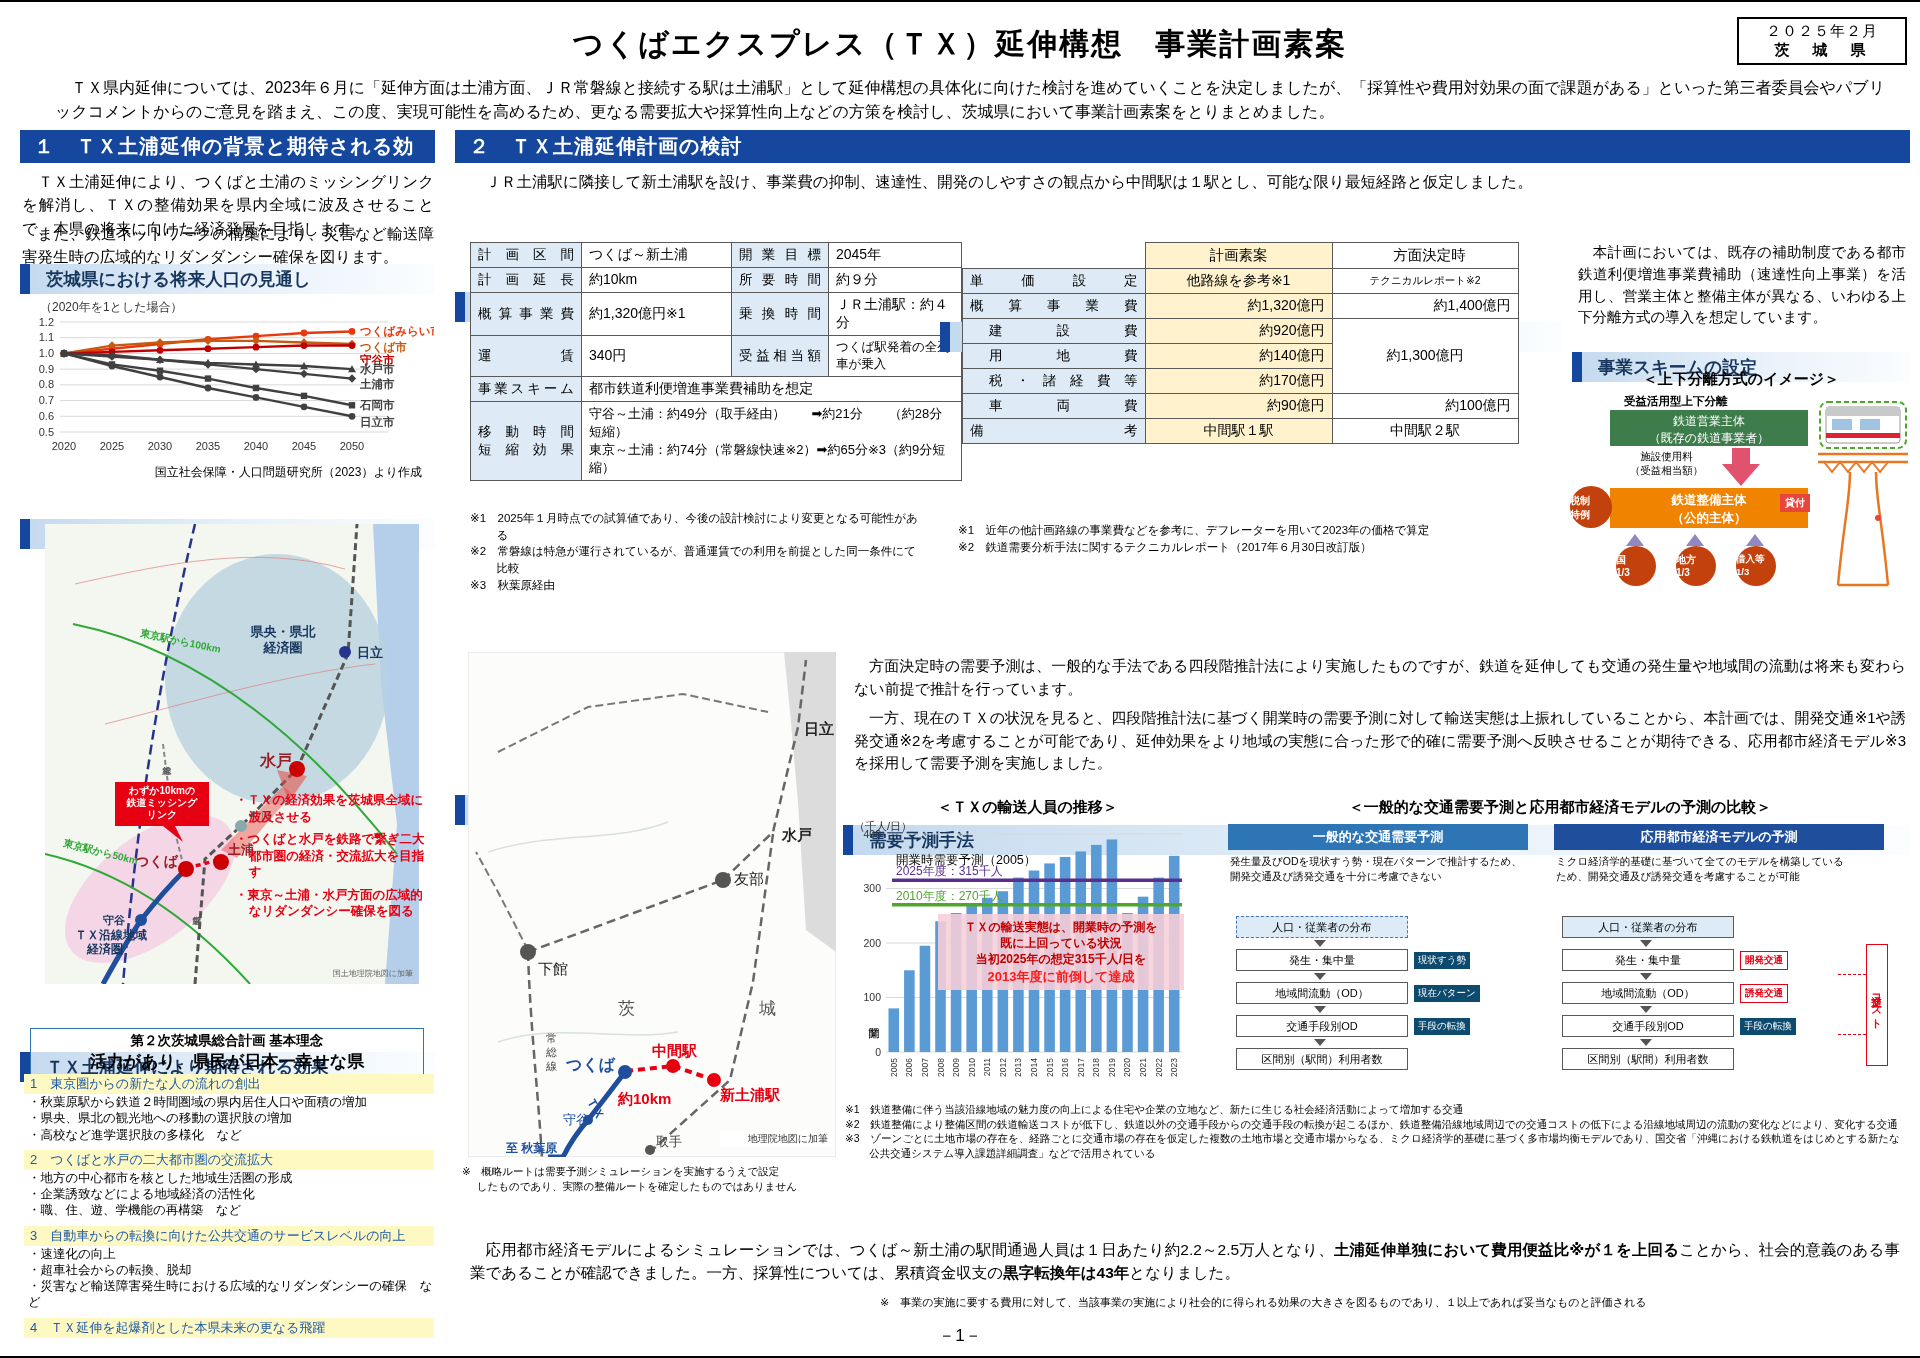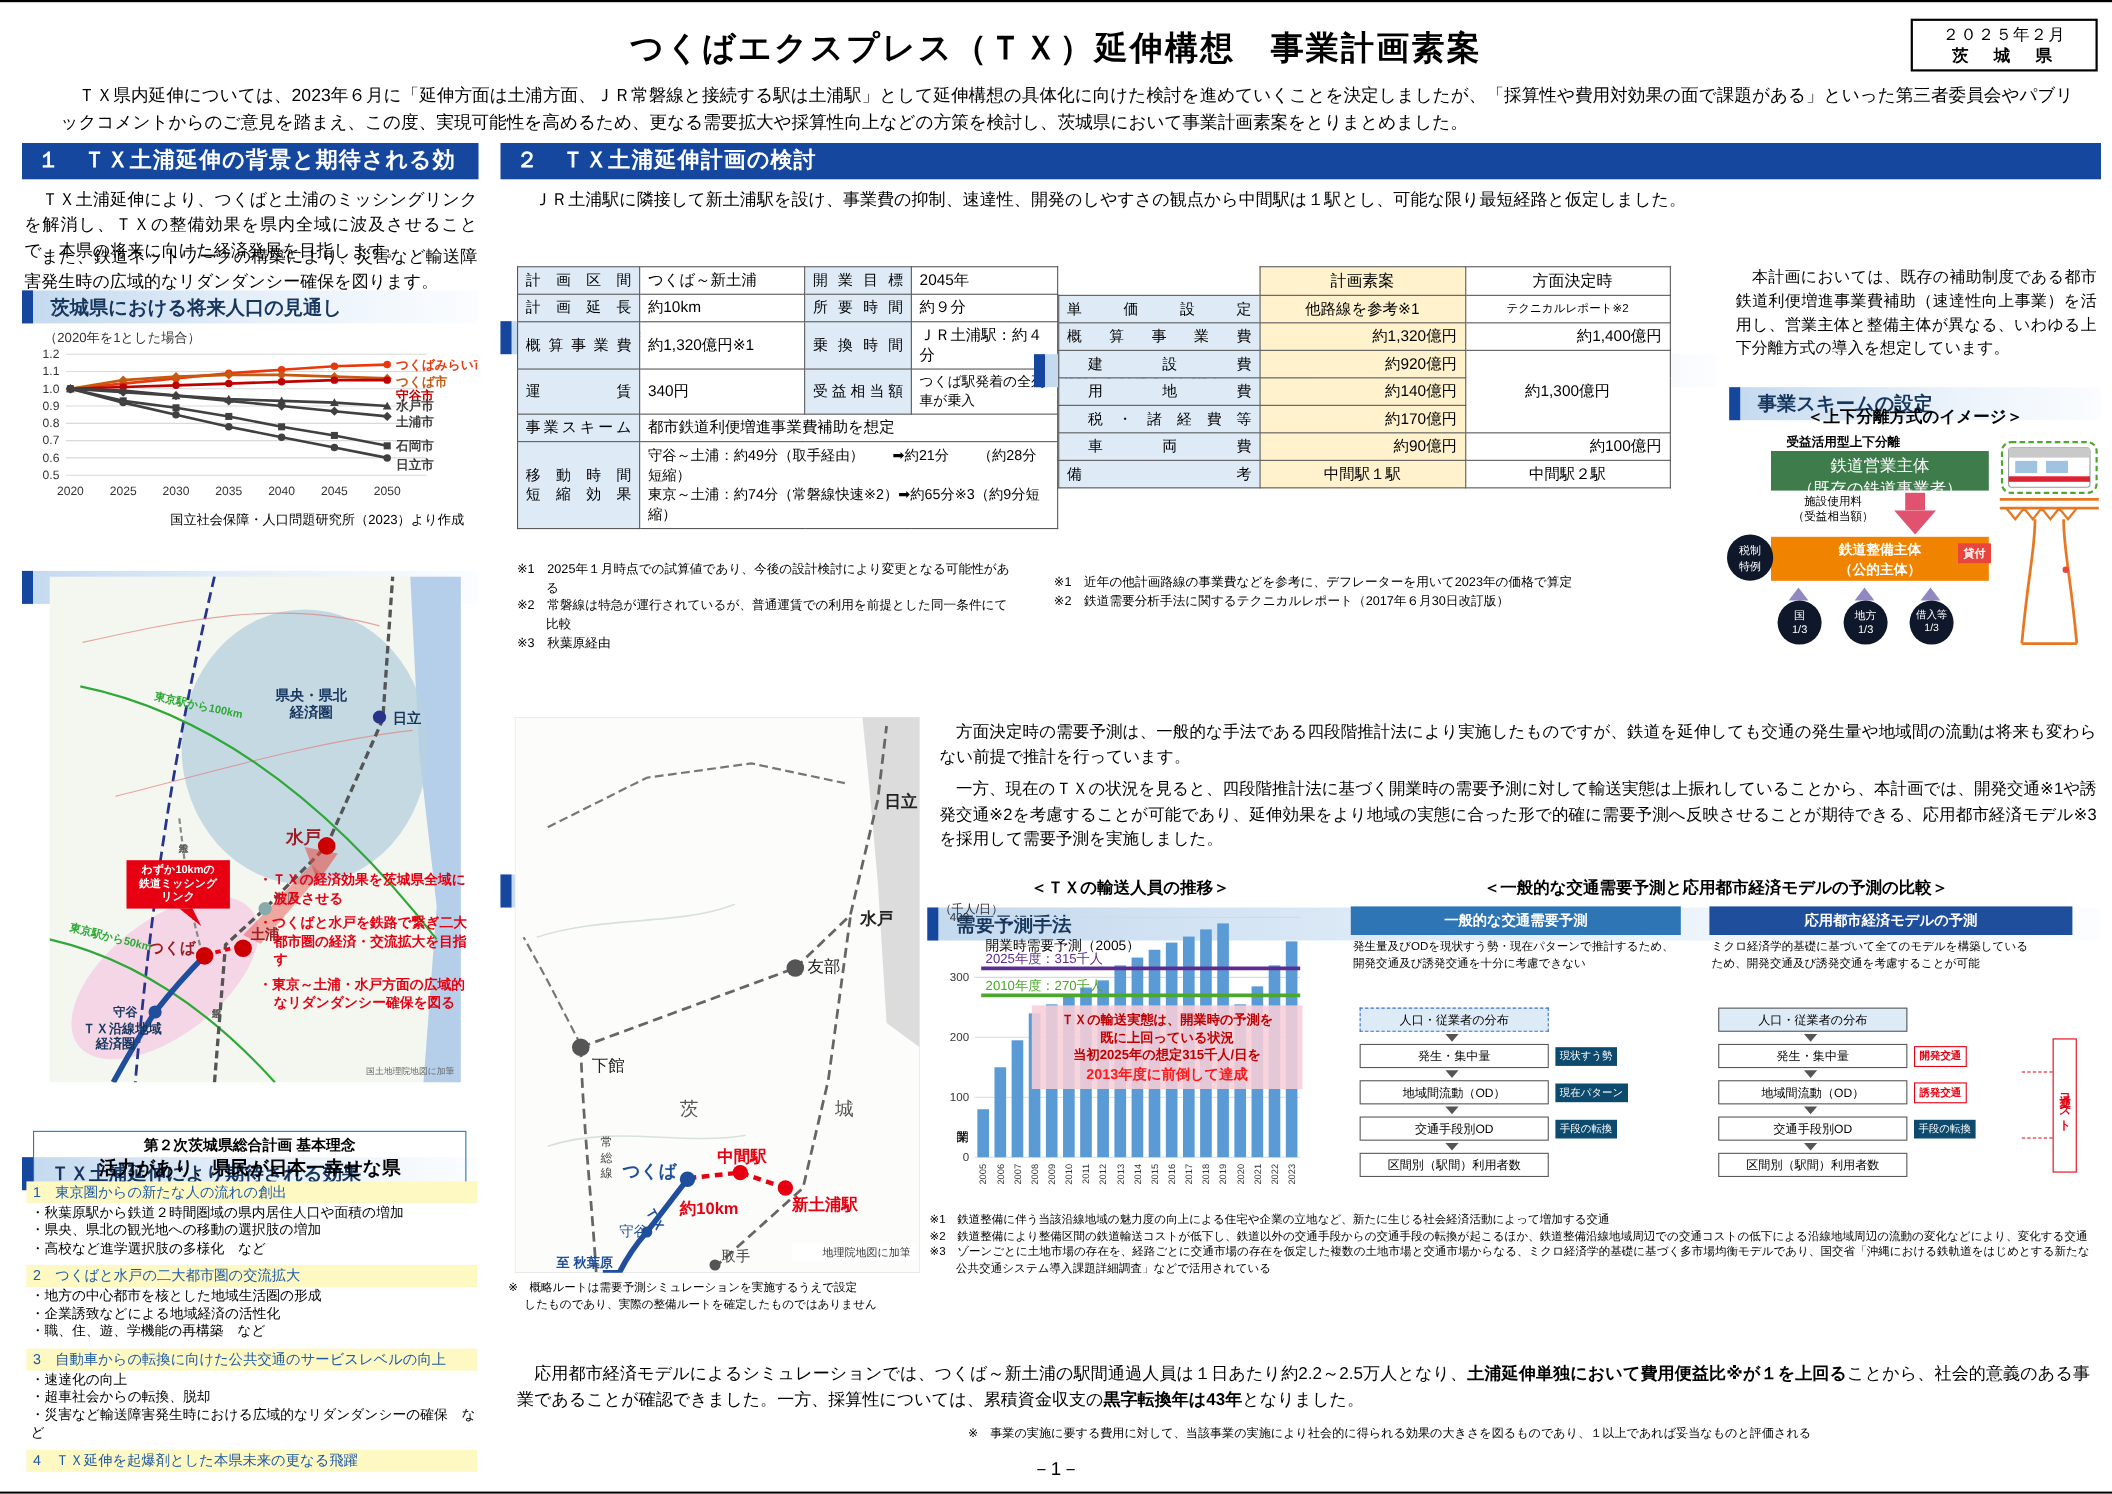--- a/index.html
+++ b/index.html
@@ -29,21 +29,21 @@
   .flow-h{color:#fff;font-weight:bold;font-size:13px;text-align:center;padding:4px 0;}
   .fbox{border:1px solid #595959;background:#fff;font-size:11px;text-align:center;padding:2.5px 0;width:170px;}
   .fbox.first{border:1.5px dashed #4472C4;background:#DDEBF7;}
   .fbox.firstsolid{border:1px solid #595959;background:#DDEBF7;}
   .ftag{font-size:9.5px;padding:2px 4px;margin-left:6px;white-space:nowrap;align-self:center;}
   .ftag.gray{background:#0c4a6e;color:#fff;}
   .ftag.red{border:1.5px solid #E60012;color:#E60012;font-weight:bold;background:#fff;}
   .frow{display:flex;align-items:center;margin:0 0 0 8px;}
   .dn{width:0;height:0;border-left:6px solid transparent;border-right:6px solid transparent;border-top:7px solid #555;margin:2px 0 2px 86px;}
   .up{width:0;height:0;border-left:9px solid transparent;border-right:9px solid transparent;border-bottom:12px solid #9187C1;position:absolute;}
-  .circ{position:absolute;border-radius:50%;background:#0f172a;color:#fff;text-align:center;font-weight:normal;}
+  .circ{position:absolute;border-radius:50%;background:#c2410c;color:#fff;font-weight:bold;}
   .anno{background:rgba(247,206,216,.88);color:#C00000;font-weight:bold;font-size:12px;line-height:1.35;text-align:center;padding:5px 4px;}
   b{font-weight:bold;}
 </style>
 </head>
 <body>
 
 <div class="page">
 
   <div class="abs" style="left:0;right:0;top:22px;text-align:center;font-size:30px;font-weight:bold;letter-spacing:2px;">つくばエクスプレス（ＴＸ）延伸構想　事業計画素案</div>
   <div class="abs" style="left:1737px;top:15px;width:166px;border:2px solid #000;text-align:center;padding:3px 0;">
@@ -317,21 +317,21 @@
   <div class="abs small" style="left:958px;top:520px;width:565px;">
     <div class="hang">※1　近年の他計画路線の事業費などを参考に、デフレーターを用いて2023年の価格で算定</div>
     <div class="hang">※2　鉄道需要分析手法に関するテクニカルレポート（2017年６月30日改訂版）</div>
   </div>
 
   <div class="abs sub-h" style="left:1572px;top:200px;width:312px;">事業スキームの設定</div>
   <div class="abs para" style="left:1578px;top:240px;width:328px;font-size:14.5px;">　本計画においては、既存の補助制度である都市鉄道利便増進事業費補助（速達性向上事業）を活用し、営業主体と整備主体が異なる、いわゆる上下分離方式の導入を想定しています。</div>
   <div class="abs" style="left:1572px;top:368px;width:338px;text-align:center;font-weight:bold;font-size:15px;">＜上下分離方式のイメージ＞</div>
   <div class="abs" style="left:1584px;top:392px;width:326px;height:205px;">
     <div class="abs" style="left:40px;top:0;font-size:11.5px;font-weight:bold;">受益活用型上下分離</div>
-    <div class="abs" style="left:26px;top:16px;width:198px;height:36px;background:#3E7C4B;color:#fff;text-align:center;font-size:15px;line-height:1.4;padding-top:3px;box-sizing:border-box;">
+    <div class="abs" style="left:26px;top:16px;width:198px;height:36px;background:#3E7C4B;color:#fff;text-align:center;font-size:12px;line-height:1.4;padding-top:3px;box-sizing:border-box;">
       <div>鉄道営業主体</div>
         <div>（既存の鉄道事業者）</div>
     </div>
     <div class="abs" style="left:30px;top:56px;width:105px;text-align:center;font-size:10.5px;line-height:1.3;">
       <div>施設使用料</div>
         <div>（受益相当額）</div>
     </div>
     <div class="abs" style="left:148px;top:54px;width:18px;height:16px;background:#E0526E;"></div>
     <div class="abs" style="left:138px;top:70px;width:0;height:0;border-left:19px solid transparent;border-right:19px solid transparent;border-top:22px solid #E0526E;"></div>
     <div class="abs" style="left:26px;top:94px;width:198px;height:40px;background:#F08300;color:#fff;font-weight:bold;text-align:center;font-size:12.5px;line-height:1.4;padding-top:4px;box-sizing:border-box;">

